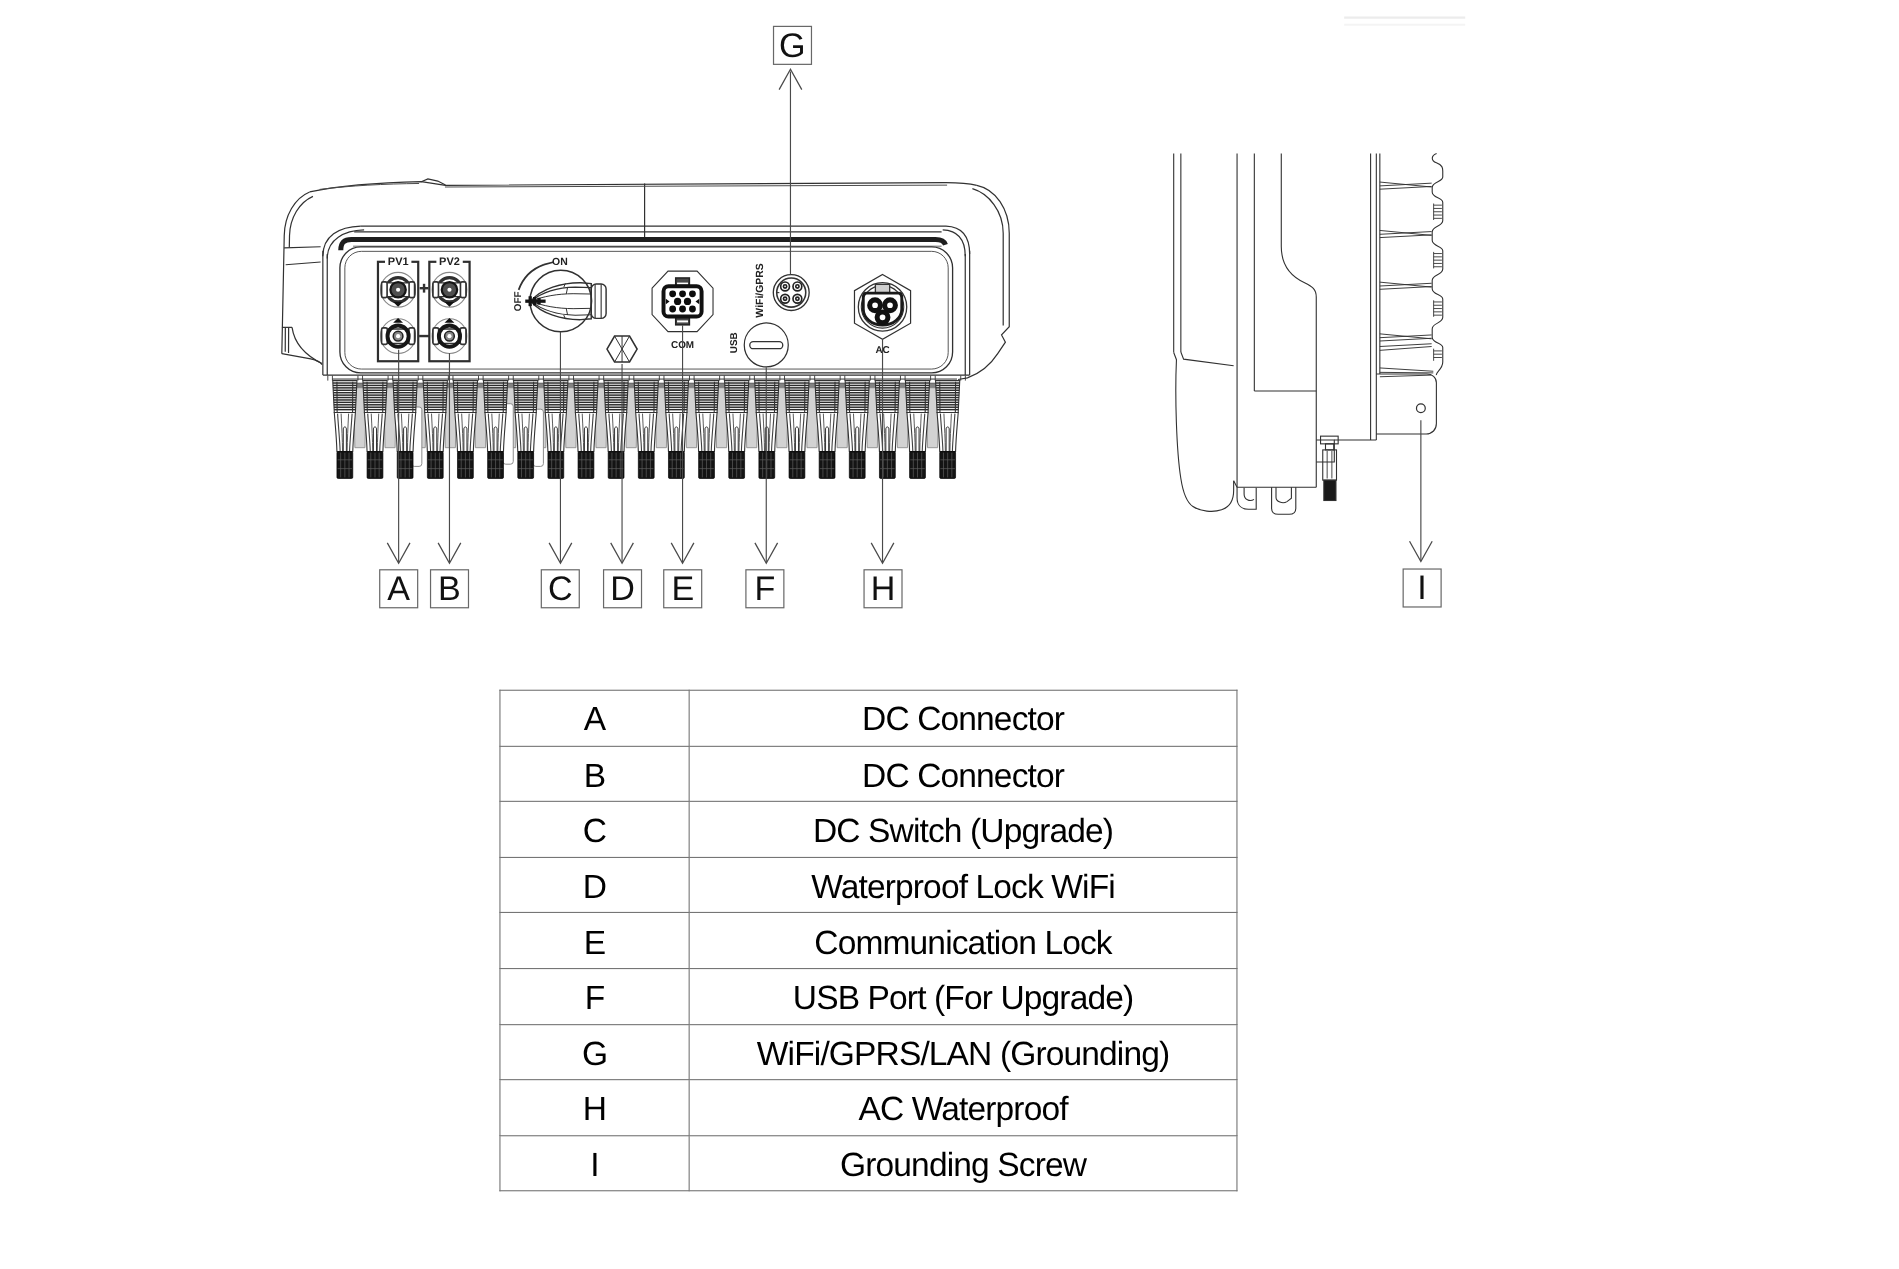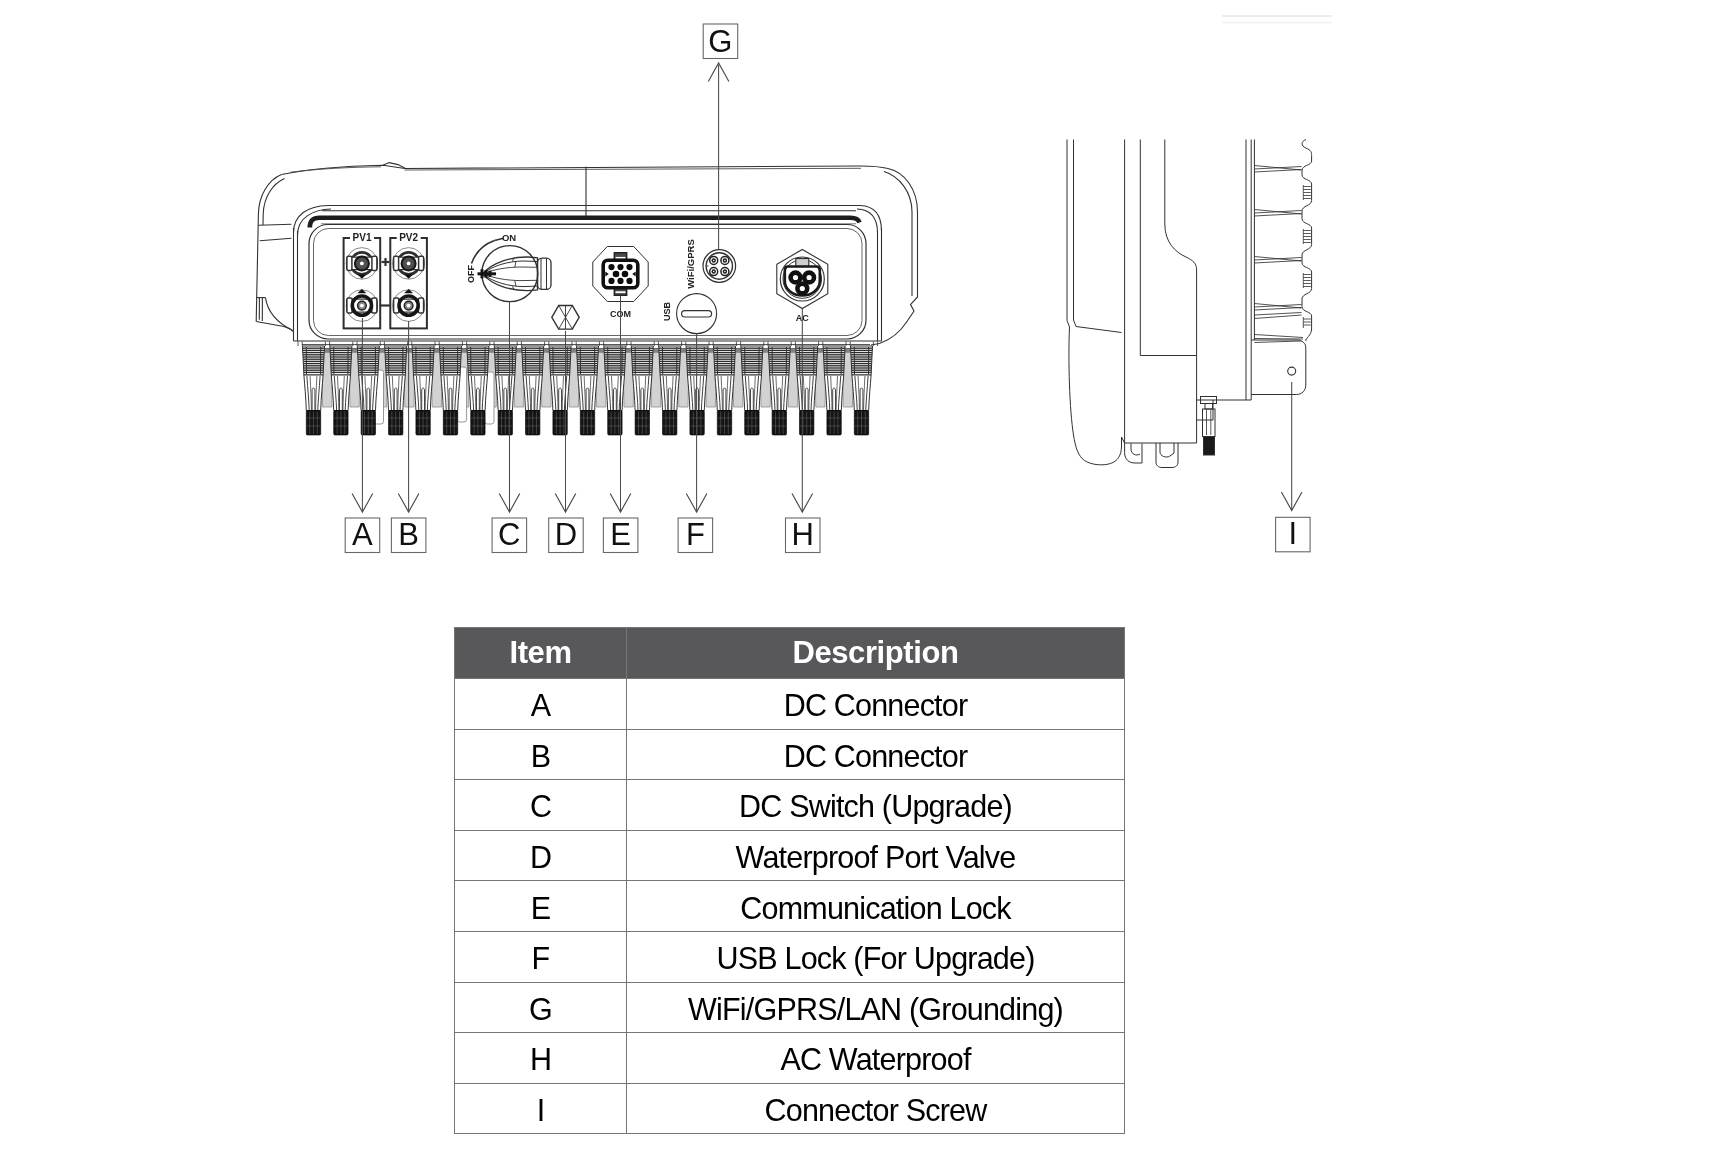--- a/index.html
+++ b/index.html
@@ -398,55 +398,51 @@
   <text x="1292.8" y="544.3">I</text>
 </g>
 </svg>
 
 <table id="tbl">
 <colgroup>
         <col class="c1">
         <col>
       </colgroup>
 <tbody>
-        <tr>
-          <th>Item</th>
-          <th>Description</th>
-        </tr>
 <tr>
           <td>A</td>
           <td>DC Connector</td>
         </tr>
 <tr>
           <td>B</td>
           <td>DC Connector</td>
         </tr>
 <tr>
           <td>C</td>
           <td>DC Switch (Upgrade)</td>
         </tr>
 <tr>
           <td>D</td>
-          <td>Waterproof Port Valve</td>
+          <td>Waterproof Lock WiFi</td>
         </tr>
 <tr>
           <td>E</td>
           <td>Communication Lock</td>
         </tr>
 <tr>
           <td>F</td>
-          <td>USB Lock (For Upgrade)</td>
+          <td>USB Port (For Upgrade)</td>
         </tr>
 <tr>
           <td>G</td>
           <td>WiFi/GPRS/LAN (Grounding)</td>
         </tr>
 <tr>
           <td>H</td>
           <td>AC Waterproof</td>
         </tr>
 <tr>
           <td>I</td>
-          <td>Connector Screw</td>
+          <td>Grounding Screw</td>
         </tr>
 </tbody>
     </table>
 </div>
 
 </body></html>

